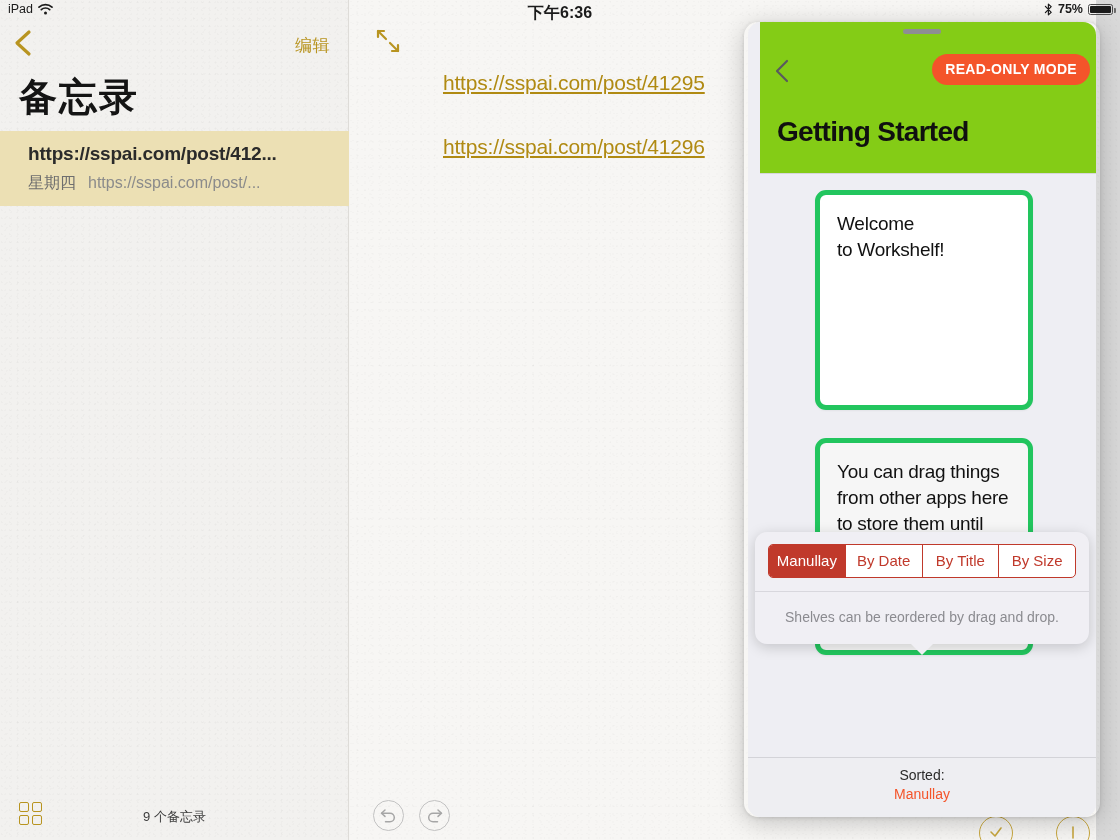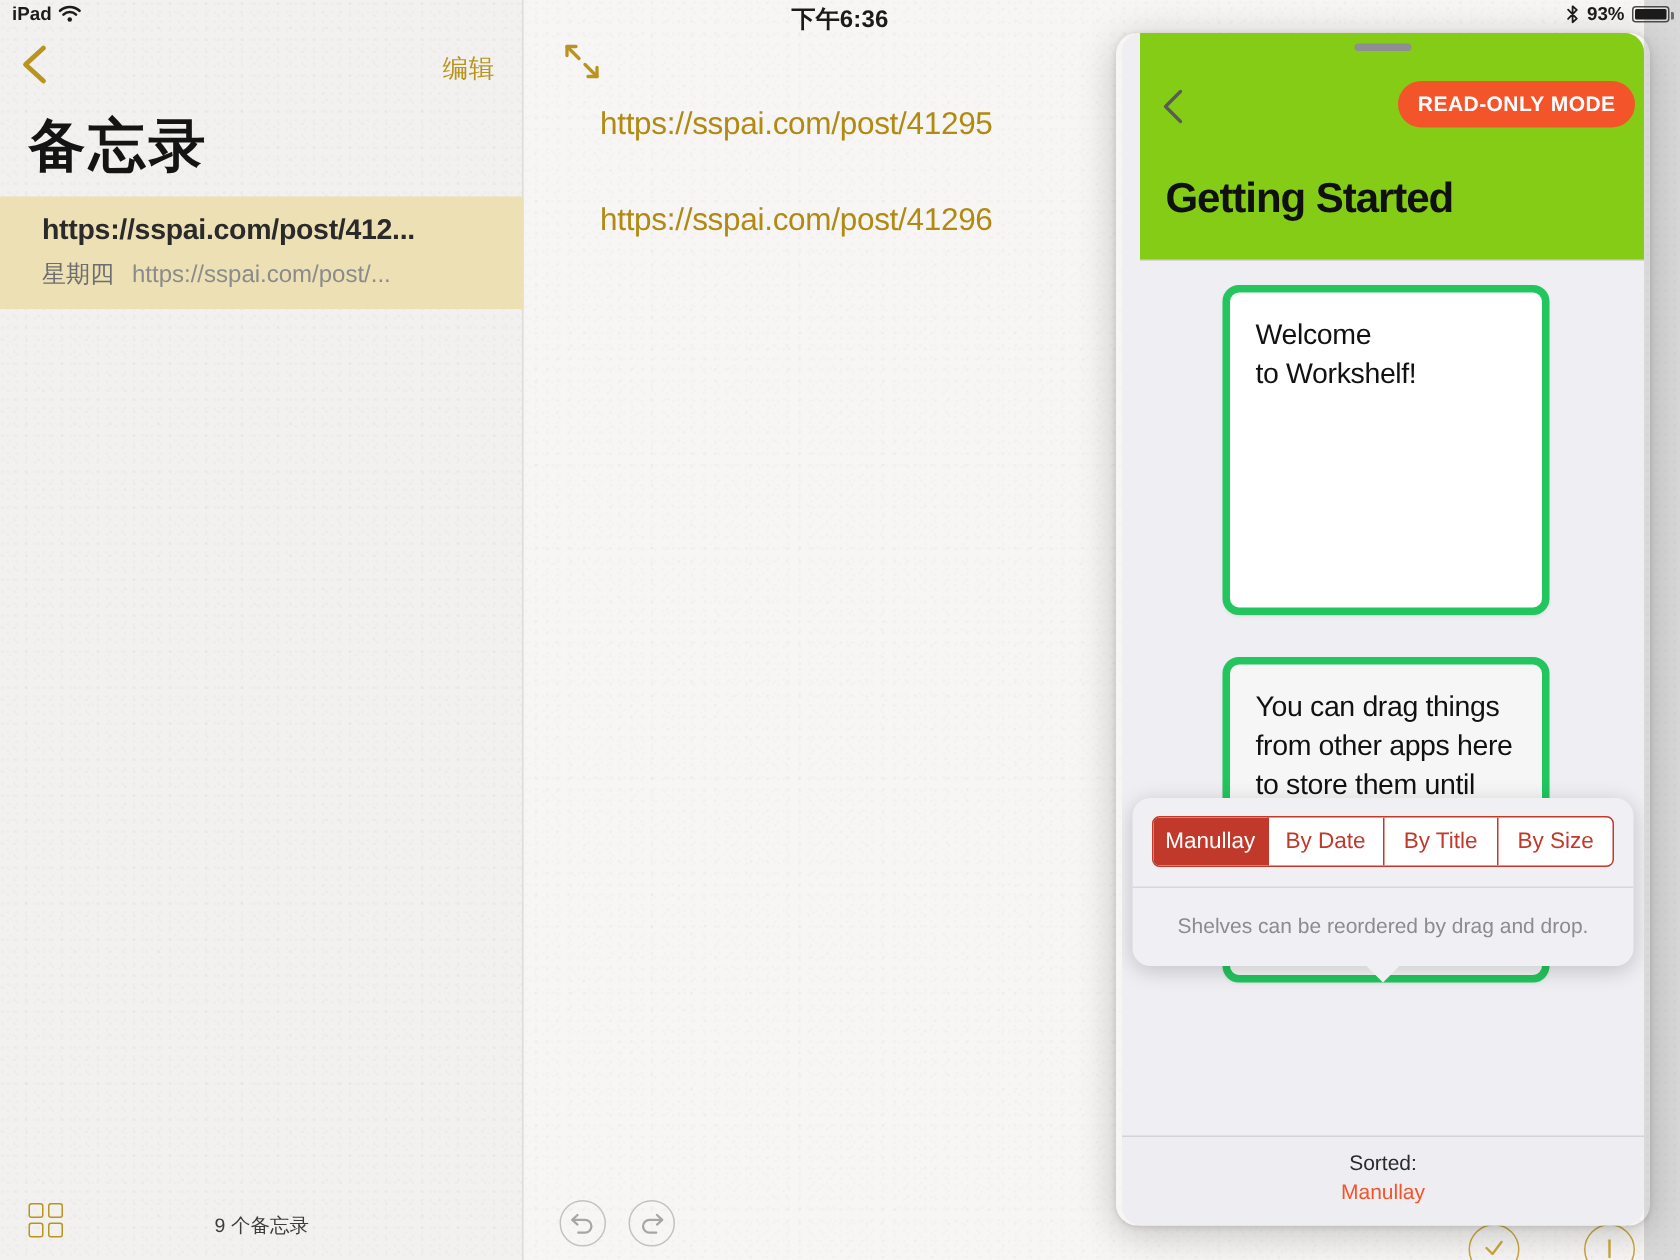--- a/index.html
+++ b/index.html
@@ -66,21 +66,21 @@
   }
   #statusbar .sb-right {
     position: absolute;
     right: 7px; top: 2px;
     display: flex;
     align-items: center;
     gap: 5px;
     font-size: 12.5px;
     font-weight: 600;
   }
-  .device-label { font-size: 12.5px; font-weight: 700; }
+  .device-label { font-size: 12.5px; font-weight: 400; }
   .wifi-glyph svg { display: block; }
   .bt-glyph svg { display: block; }
   .batt {
     position: relative;
     width: 25px; height: 11px;
     border: 1px solid #4a4a4a;
     border-radius: 2.5px;
     box-sizing: border-box;
   }
   .batt::after {
@@ -224,24 +224,26 @@
     width: 770px;
   }
   .link-line {
     padding: 0 0 0 50px;
     margin-bottom: 38px;
     font-size: 21px;
     line-height: 26px;
   }
   .note-link {
     color: #b08a12;
+    text-decoration: underline;
     text-decoration-color: #b08a12;
     text-underline-offset: 2px;
     cursor: pointer;
     letter-spacing: -0.2px;
+    margin-left: 43px;
   }
   #editor-toolbar {
     position: absolute;
     left: 0; bottom: 0;
     width: 770px;
     height: 48px;
   }
   .undo-btn, .redo-btn {
     position: absolute;
     top: 8px;
@@ -599,20 +601,20 @@
         </svg>
       </span>
     </div>
     <div class="sb-center">下午6:36</div>
     <div class="sb-right">
       <span class="bt-glyph">
         <svg width="9" height="13" viewBox="0 0 9 13">
           <path d="M1.4 3.4 L7.2 9.4 L4.4 11.8 L4.4 1.2 L7.2 3.6 L1.4 9.6" fill="none" stroke="#1b1b1b" stroke-width="1.2" stroke-linejoin="round" stroke-linecap="round"></path>
         </svg>
       </span>
-      <span>93%</span>
+      <span>75%</span>
       <span class="batt">
           <span class="batt-fill"></span>
         </span>
     </div>
   </div>
 
 </div>
 
 </body></html>

